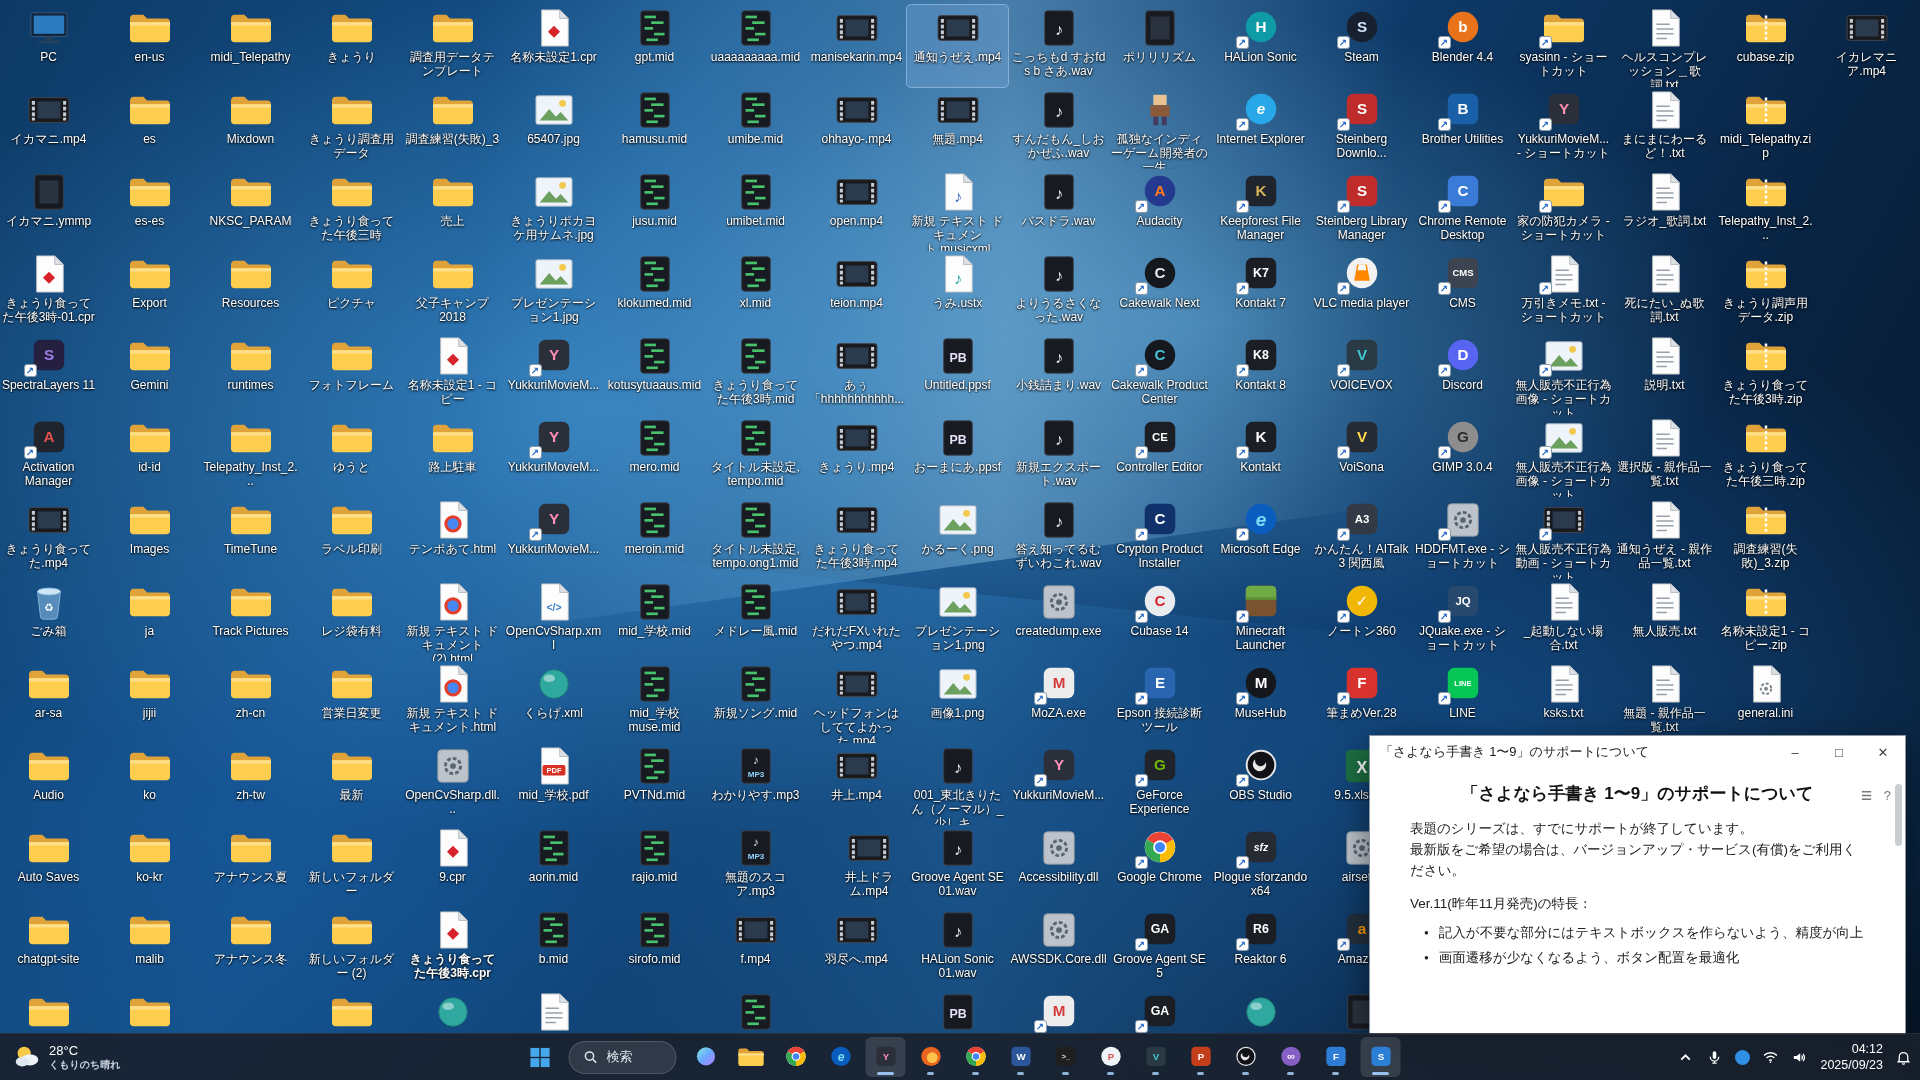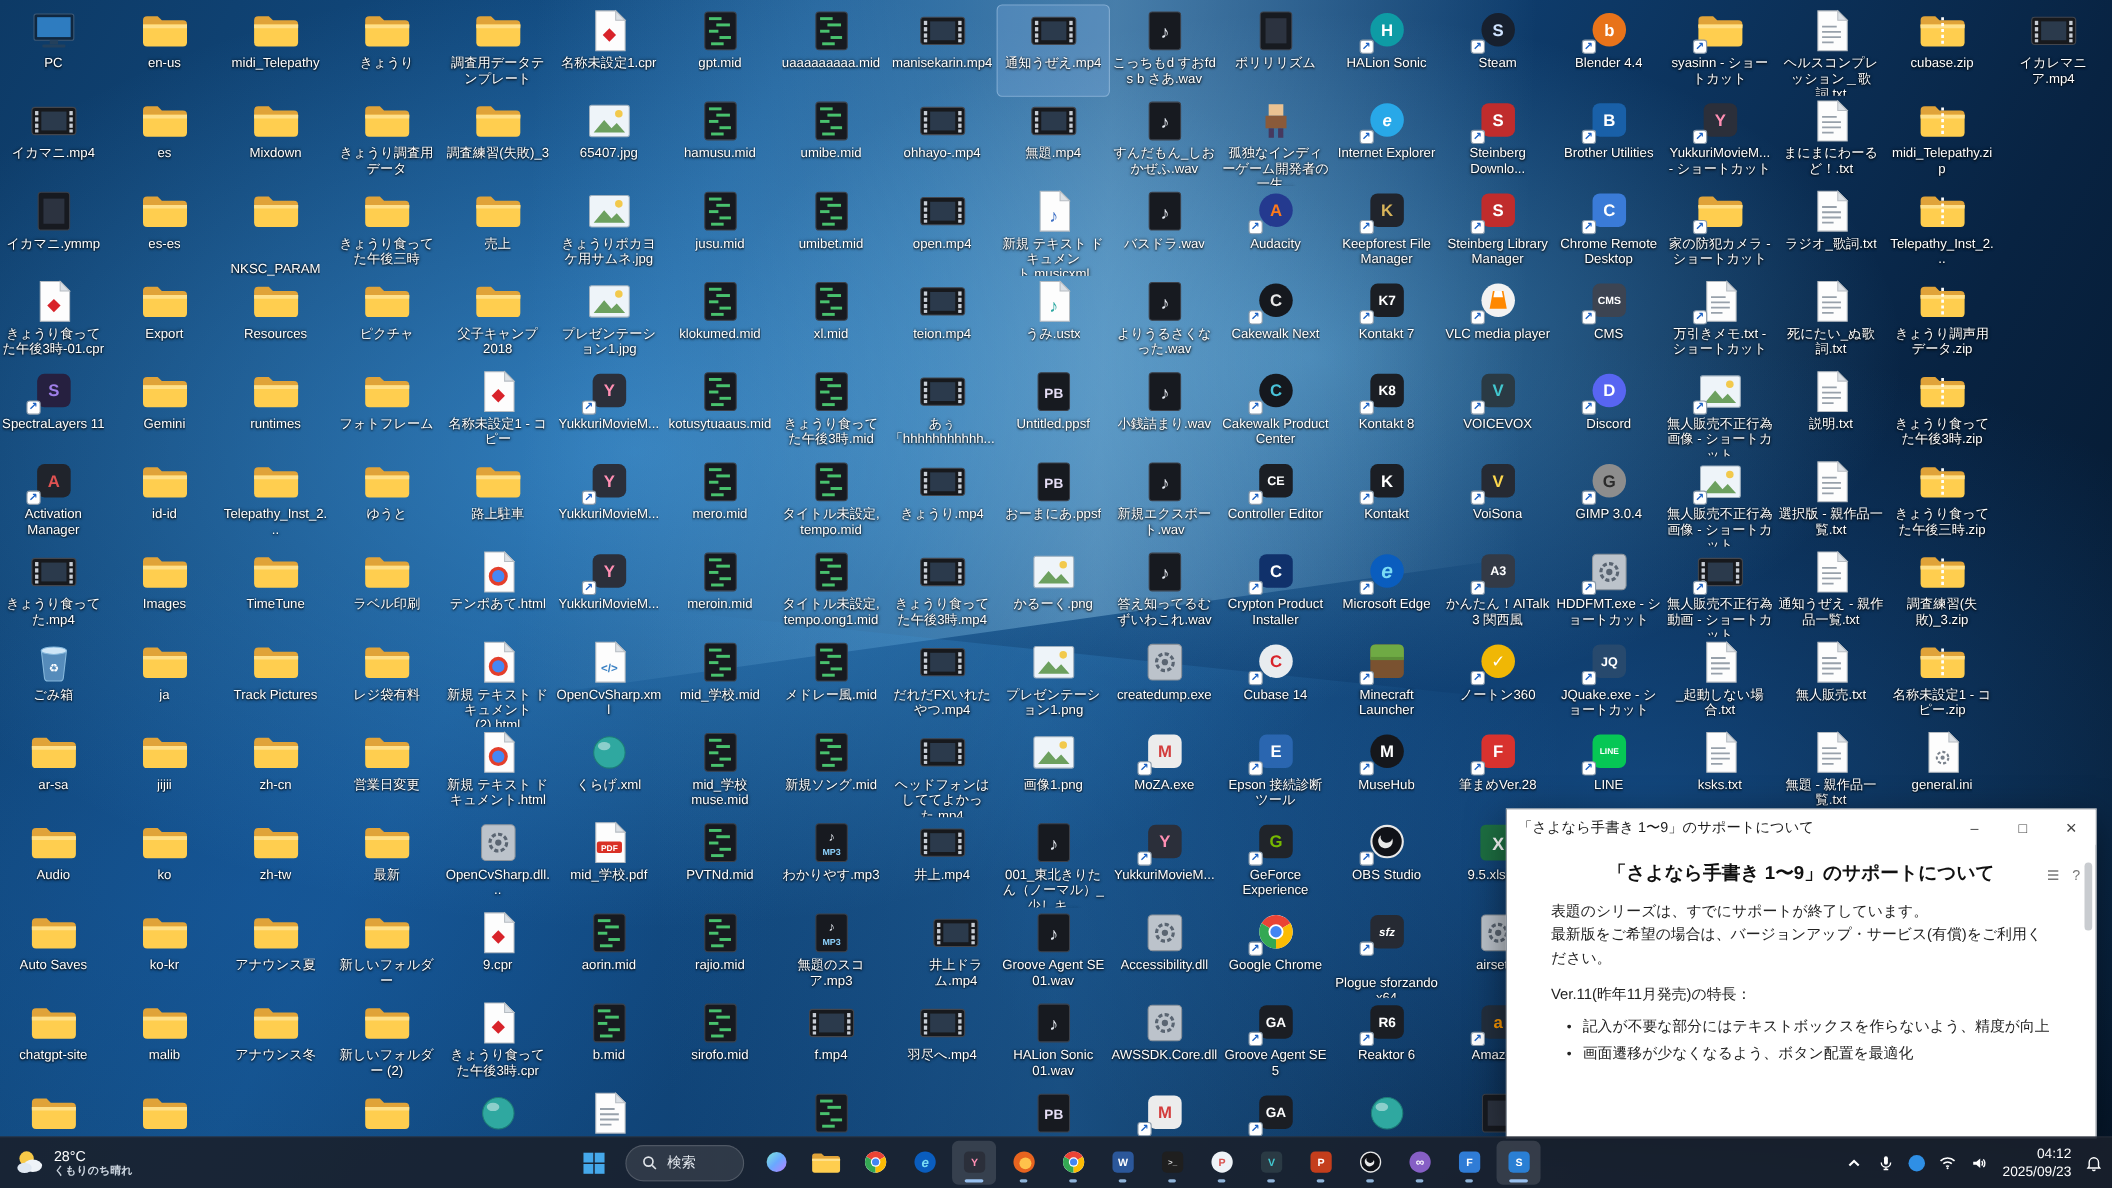--- a/index.html
+++ b/index.html
@@ -539,21 +539,21 @@
       <div class="cell" style="grid-row-start: 3; grid-column-start: 2;">
         <div class="ic">
           <svg viewBox="0 0 48 42">
             <path d="M3 11q0-4 4-4h10l4 4h20q4 0 4 4v2H3z" fill="#e0a339"></path>
             <path d="M3 15h42v17q0 4-4 4H7q-4 0-4-4z" fill="#ffce4f"></path>
             <path d="M3 15h42v3.5H3z" fill="#ffe08a"></path>
           </svg>
         </div>
         <div class="lbl">es-es</div>
       </div>
-      <div class="cell" style="grid-row-start: 3; grid-column-start: 3; gap: 23px;">
+      <div class="cell" style="grid-row-start: 3; grid-column-start: 3;">
         <div class="ic">
           <svg viewBox="0 0 48 42">
             <path d="M3 11q0-4 4-4h10l4 4h20q4 0 4 4v2H3z" fill="#e0a339"></path>
             <path d="M3 15h42v17q0 4-4 4H7q-4 0-4-4z" fill="#ffce4f"></path>
             <path d="M3 15h42v3.5H3z" fill="#ffe08a"></path>
           </svg>
         </div>
         <div class="lbl">NKSC_PARAM</div>
       </div>
       <div class="cell" style="grid-row-start: 3; grid-column-start: 4;">
@@ -2254,21 +2254,21 @@
             <path d="M24 20 L37.8 12 A16 16 0 0 0 10.2 12 Z" fill="#ea4335"></path>
             <path d="M24 20 L10.2 12 A16 16 0 0 0 24 36 Z" fill="#34a853"></path>
             <path d="M24 20 L24 36 A16 16 0 0 0 37.8 12 Z" fill="#fbbc05"></path>
             <circle cx="24" cy="20" r="7.2" fill="#fff"></circle>
             <circle cx="24" cy="20" r="5.4" fill="#4285f4"></circle>
           </svg>
           <span class="sc">↗</span>
         </div>
         <div class="lbl">Google Chrome</div>
       </div>
-      <div class="cell" style="grid-row-start: 11; grid-column-start: 13; gap: 16px;">
+      <div class="cell" style="grid-row-start: 11; grid-column-start: 13;">
         <div class="ic">
           <svg viewBox="0 0 48 42">
             <rect x="8" y="4" width="32" height="32" rx="7" fill="#262a33"></rect>
             <text x="24" y="23.85" text-anchor="middle" font-size="11" font-weight="bold" font-style="italic" fill="#fff">sfz</text>
           </svg>
           <span class="sc">↗</span>
         </div>
         <div class="lbl">Plogue sforzando x64</div>
       </div>
       <div class="cell" style="grid-row-start: 11; grid-column-start: 14;">
@@ -2314,21 +2314,21 @@
       <div class="cell" style="grid-row-start: 12; grid-column-start: 4;">
         <div class="ic">
           <svg viewBox="0 0 48 42">
             <path d="M3 11q0-4 4-4h10l4 4h20q4 0 4 4v2H3z" fill="#e0a339"></path>
             <path d="M3 15h42v17q0 4-4 4H7q-4 0-4-4z" fill="#ffce4f"></path>
             <path d="M3 15h42v3.5H3z" fill="#ffe08a"></path>
           </svg>
         </div>
         <div class="lbl">新しいフォルダー (2)</div>
       </div>
-      <div class="cell" style="grid-row-start: 12; grid-column-start: 5;">
+      <div class="cell" style="grid-row-start: 12; grid-column-start: 5; font-weight: bold;">
         <div class="ic">
           <svg viewBox="0 0 48 42">
             <path d="M11 2h19l9 9v29H11z" fill="#fdfdfd" stroke="#b6bcc2"></path>
             <path d="M30 2l9 9h-9z" fill="#dce1e6" stroke="#b6bcc2"></path>
             <rect x="19.5" y="20.5" width="9" height="9" transform="rotate(45 24 25)" fill="#d8232a"></rect>
           </svg>
         </div>
         <div class="lbl">きょうり食ってた午後3時.cpr</div>
       </div>
       <div class="cell" style="grid-row-start: 12; grid-column-start: 6;">

